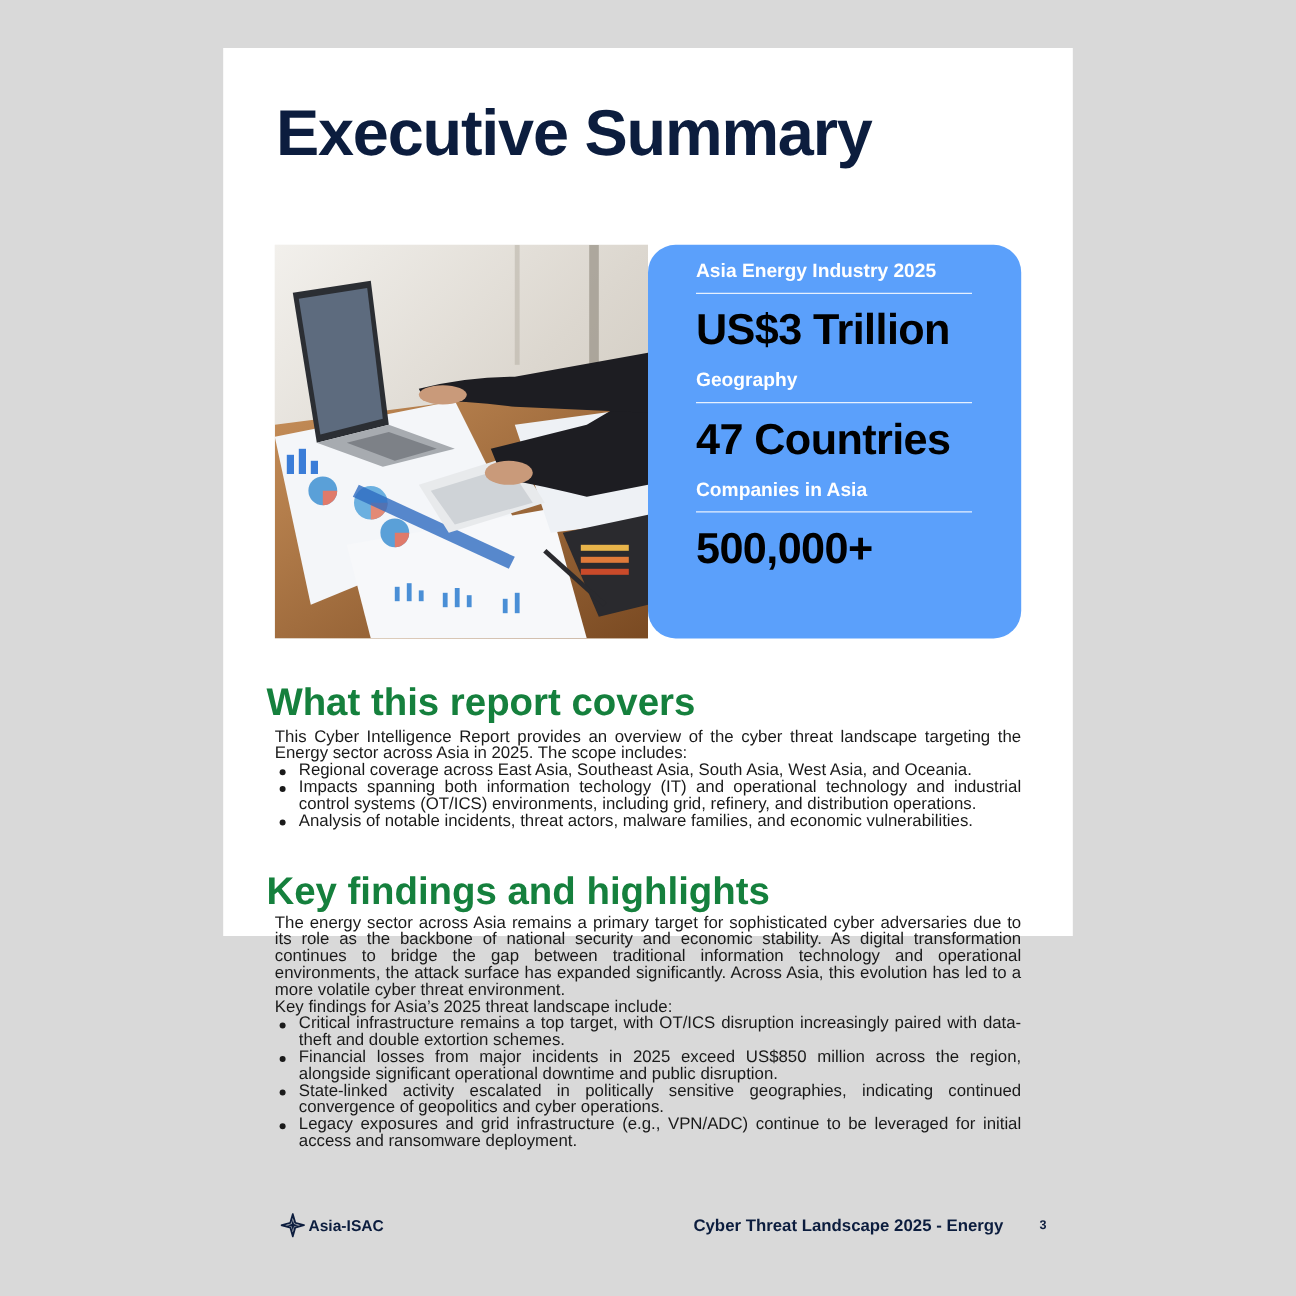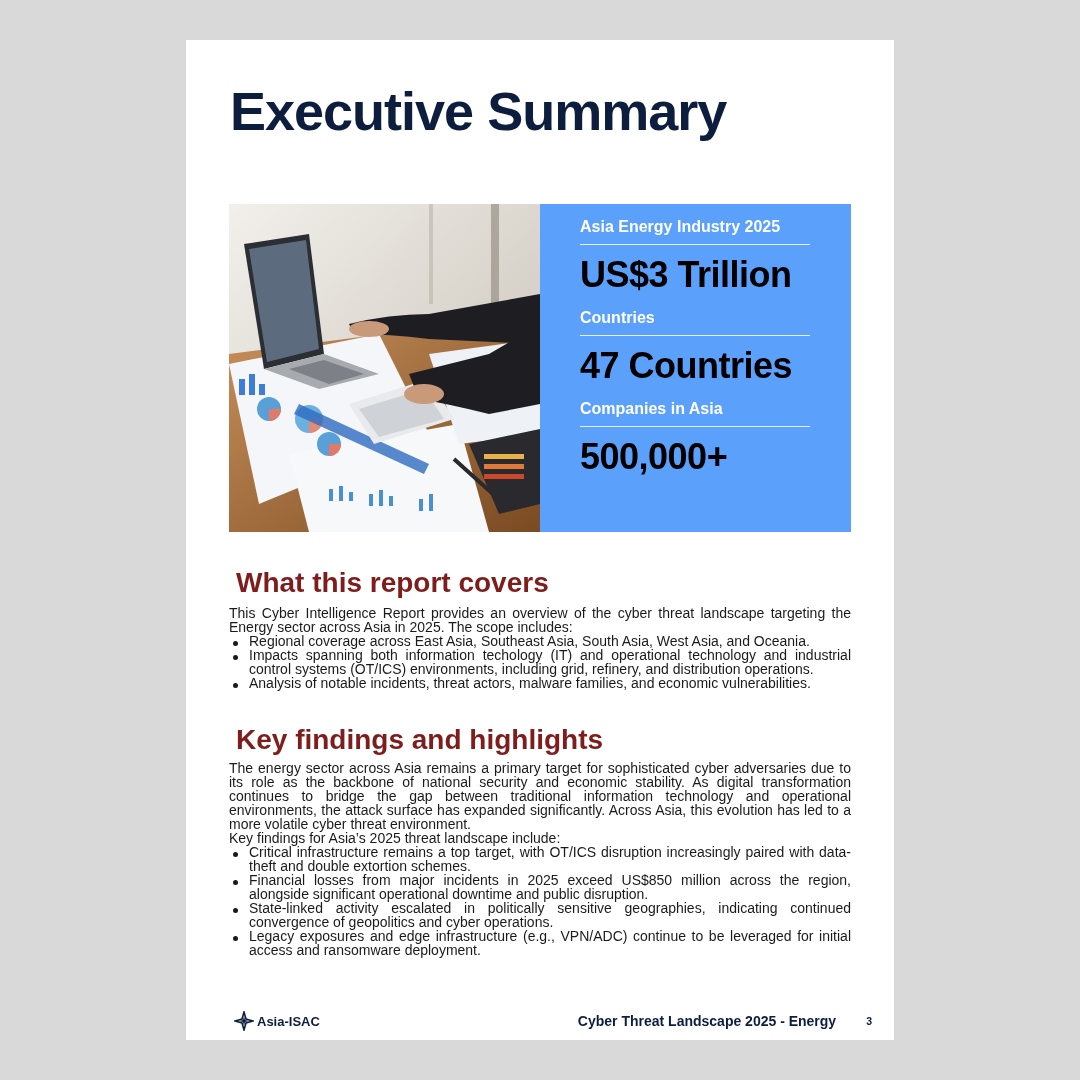--- a/index.html
+++ b/index.html
@@ -6,21 +6,21 @@
   body {
     width: 1080px; height: 1080px;
     background: #d9d9d9;
     position: relative;
     overflow: hidden;
     font-family: "Liberation Sans", sans-serif;
   }
   .page {
     position: absolute;
     left: 186px; top: 40px;
-    width: 708px; height: 1000px;
+    width: 708px; height: 740px;
     background: #ffffff;
   }
   .title {
     position: absolute;
     left: 44px; top: 40px;
     margin: 0;
     font-size: 54px;
     font-weight: 700;
     color: #0c1d3e;
     letter-spacing: -1px;
@@ -36,44 +36,45 @@
     position: relative;
     overflow: hidden;
     background: linear-gradient(135deg, #e9e6e0 0%, #d6d1c8 45%, #b68a5a 70%, #8a5a2e 100%);
   }
   .hero-stats {
     width: 311px; height: 328px;
     background: #5ba0fb;
     position: relative;
     box-sizing: border-box;
     padding: 14px 40px 0 40px;
+    border-radius: 23px;
   }
   .stat-label {
     color: #ffffff;
     font-weight: 700;
     font-size: 16px;
     padding-bottom: 8px;
     border-bottom: 1.5px solid rgba(255,255,255,0.85);
     width: 230px;
   }
   .stat-value {
     color: #000000;
     font-weight: 700;
     font-size: 36px;
     letter-spacing: -0.5px;
     margin: 10px 0 14px 0;
     line-height: 40px;
   }
   .h2 {
     position: absolute;
-    left: 50px;
+    left: 36px;
     margin: 0;
-    font-size: 28px;
-    font-weight: 700;
-    color: #7f1d1d;
+    font-size: 32px;
+    font-weight: 700;
+    color: #15803d;
   }
   .para {
     position: absolute;
     left: 43px;
     width: 622px;
     margin: 0;
     font-size: 14px;
     line-height: 14px;
     color: #1a1a1a;
     text-align: justify;
@@ -203,21 +204,21 @@
 
         <line x1="225" y1="255" x2="275" y2="300" stroke="#2a2a2e" stroke-width="4"></line>
       </svg>
     </div>
     <div class="hero-stats">
       <div>
         <div class="stat-label">Asia Energy Industry 2025</div>
         <div class="stat-value">US$3 Trillion</div>
       </div>
       <div>
-        <div class="stat-label">Countries</div>
+        <div class="stat-label">Geography</div>
         <div class="stat-value">47 Countries</div>
       </div>
       <div>
         <div class="stat-label">Companies in Asia</div>
         <div class="stat-value">500,000+</div>
       </div>
     </div>
   </div>
 
   <h2 class="h2" style="top:527px;">What this report covers</h2>
@@ -233,21 +234,21 @@
 
   <h2 class="h2" style="top:684px;">Key findings and highlights</h2>
 
   <div class="para" style="top:721px;">
     <p style="margin:0;">The energy sector across Asia remains a primary target for sophisticated cyber adversaries due to its role as the backbone of national security and economic stability. As digital transformation continues to bridge the gap between traditional information technology and operational environments, the attack surface has expanded significantly. Across Asia, this evolution has led to a more volatile cyber threat environment.</p>
     <p style="margin:0;">Key findings for Asia’s 2025 threat landscape include:</p>
     <ul class="bullets">
       <li>Critical infrastructure remains a top target, with OT/ICS disruption increasingly paired with data-theft and double extortion schemes.</li>
       <li>Financial losses from major incidents in 2025 exceed US$850 million across the region, alongside significant operational downtime and public disruption.</li>
       <li>State-linked activity escalated in politically sensitive geographies, indicating continued convergence of geopolitics and cyber operations.</li>
-      <li>Legacy exposures and edge infrastructure (e.g., VPN/ADC) continue to be leveraged for initial access and ransomware deployment.</li>
+      <li>Legacy exposures and grid infrastructure (e.g., VPN/ADC) continue to be leveraged for initial access and ransomware deployment.</li>
     </ul>
   </div>
 
   <div class="footer">
     <div class="logo">
       <svg width="20" height="20" viewBox="0 0 20 20">
         <polygon points="10,1 12,8 19,10 12,12 10,19 8,12 1,10 8,8" fill="none" stroke="#0c1d3e" stroke-width="1.6"></polygon>
         <polygon points="10,5 11,9 15,10 11,11 10,15 9,11 5,10 9,9" fill="#0c1d3e"></polygon>
       </svg>
       <span>Asia-ISAC</span>

